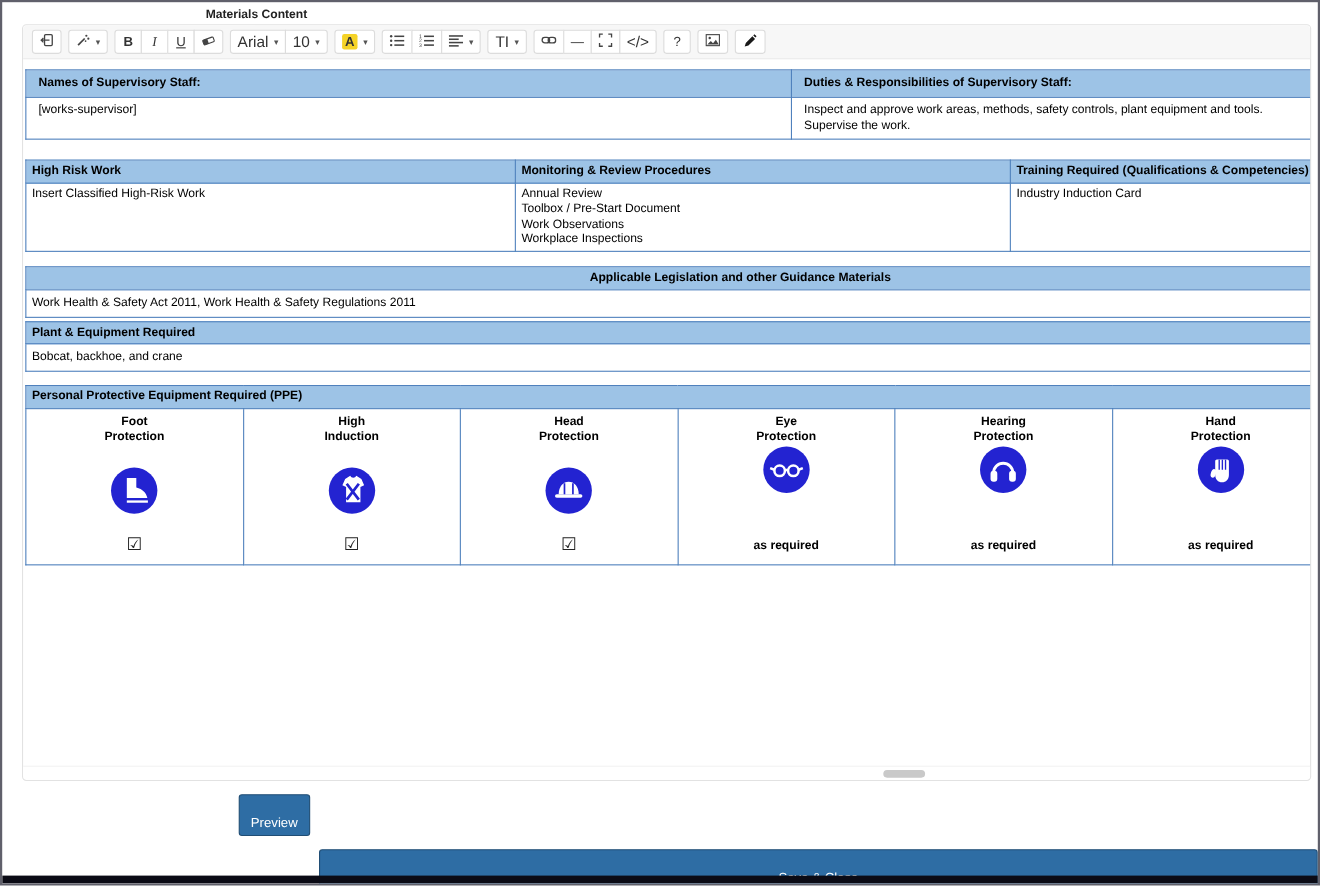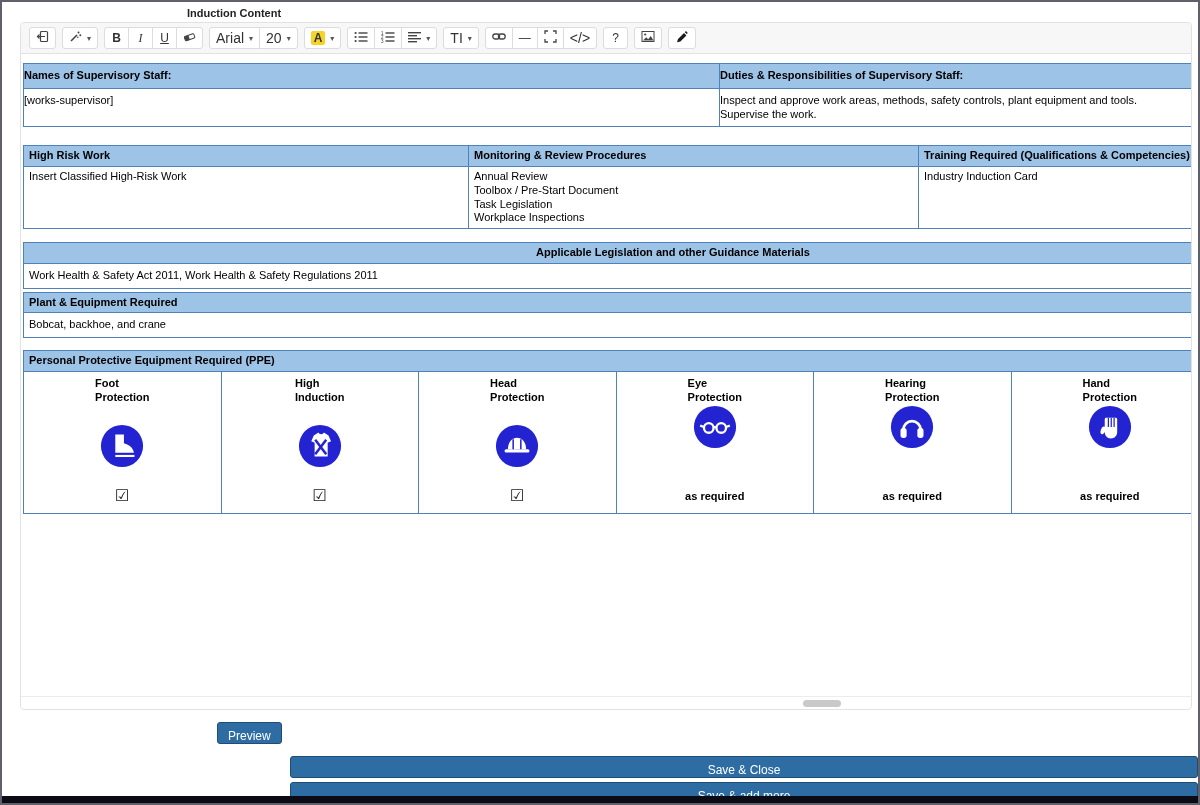--- a/index.html
+++ b/index.html
@@ -27,50 +27,50 @@
 
   .editor-body{ height:642px; overflow:hidden; padding:9px 2px 0 2px; cursor:text; }
   .doc{ width:1330px; }
   .hscroll{ height:13px; border-top:1px solid #ececec; position:relative; background:#fff; border-radius:0 0 4px 4px; }
   .hscroll-handle{ position:absolute; top:3px; left:782px; width:38px; height:7px; border-radius:4px; background:#c9c9c9; }
 
   table.doc-table{ border-collapse:collapse; table-layout:fixed; font-size:11px; line-height:1.25; color:#000; }
   .doc-table th,.doc-table td{ border:1px solid var(--table_border,#4f81bd); padding:3px 5px; vertical-align:top; text-align:left; }
   .doc-table th{ background:var(--header_blue,#9dc3e6); font-weight:bold; }
   .t1{ width:1300px; margin-bottom:18px; }
-  .t1 th,.t1 td{ padding:5px 0; }
+  .t1 th,.t1 td{ padding:5px 11px; }
   .t2{ width:1300px; margin-bottom:13px; }
   .t3{ width:1300px; margin-bottom:3px; }
   .t3 th{ text-align:center; }
   .t3 td{ padding:5px 5px; }
   .t4{ width:1300px; margin-bottom:12px; }
   .t4 td{ padding:5px 5px; }
   .t5{ width:1186px; }
   .bold-cell{ font-weight:normal; }
 
   .ppe-cell{ height:112px; padding:0 !important; }
   .ppe-inner{ height:100%; display:flex; flex-direction:column; align-items:center; justify-content:space-between; padding:5px 2px 9px; }
-  .ppe-title{ font-weight:bold; line-height:1.25; }
+  .ppe-title{ font-weight:bold; text-align:center; line-height:1.25; }
   .ppe-icon svg{ width:46px; height:46px; display:block; }
   .ppe-note{ font-weight:bold;margin-top:40px; }
   .ppe-check{ font-size:16px; line-height:1; color:#222; cursor:pointer; }
   .ppe-check::before{ content:"☑"; }
 
   .preview-row{ margin:12px 0 0 215px; }
   .actions-row{ margin:12px 0 0 288px; display:flex; gap:4px;flex-direction:column; }
   .btn{ background:var(--button_blue,#2e6da4); border:1px solid var(--button_border,#204d74); color:#fff;
-        font-size:12px; height:22px; padding:6px 10px; border-radius:3px; font-family:inherit; cursor:pointer; }
+        font-size:12px; height:22px; padding:18px 10px; border-radius:3px; font-family:inherit; cursor:pointer; }
   .btn-cancel{ margin-left:23px; }
 </style>
 </head>
 <body>
 
 <div class="window">
 
-  <div class="doc-label">Induction Content</div>
+  <div class="doc-label">Materials Content</div>
 
   <div class="editor">
     <div class="toolbar">
 
       <div class="tb-group">
         <button class="tb-btn">
           <span>
             <svg width="13" height="13" viewBox="0 0 13 13" fill="none" stroke="#444" stroke-width="1.2">
                 <rect x="4.5" y="1.5" width="7" height="10" rx="1"></rect>
                 <path d="M9 6.5H1M3.5 4.5l-2 2 2 2"></path>
@@ -105,21 +105,21 @@
                   <rect x="1.5" y="5" width="10" height="4.5" rx="1" fill="#fff" stroke="#444"></rect>
                   <rect x="1.5" y="5" width="4.5" height="4.5" fill="#444"></rect>
                 </g>
               </svg>
           </span>
         </button>
       </div>
 
       <div class="tb-group">
         <button class="tb-btn caret tb-small">Arial</button>
-        <button class="tb-btn caret tb-small">20</button>
+        <button class="tb-btn caret tb-small">10</button>
       </div>
 
       <div class="tb-group">
         <button class="tb-btn caret">
           <span class="color-a">A</span>
         </button>
       </div>
 
       <div class="tb-group">
         <button class="tb-btn">
@@ -256,21 +256,21 @@
               <tr>
             <th>High Risk Work</th>
             <th>Monitoring &amp; Review Procedures</th>
             <th>Training Required (Qualifications &amp; Competencies)</th>
           </tr>
           <tr>
             <td class="bold-cell">Insert Classified High-Risk Work</td>
             <td>
               <div>Annual Review</div>
               <div>Toolbox / Pre-Start Document</div>
-              <div>Task Legislation</div>
+              <div>Work Observations</div>
               <div>Workplace Inspections</div>
             </td>
             <td>Industry Induction Card</td>
           </tr>
         </tbody>
           </table>
 
         <table class="doc-table t3">
           <tbody>
               <tr>

